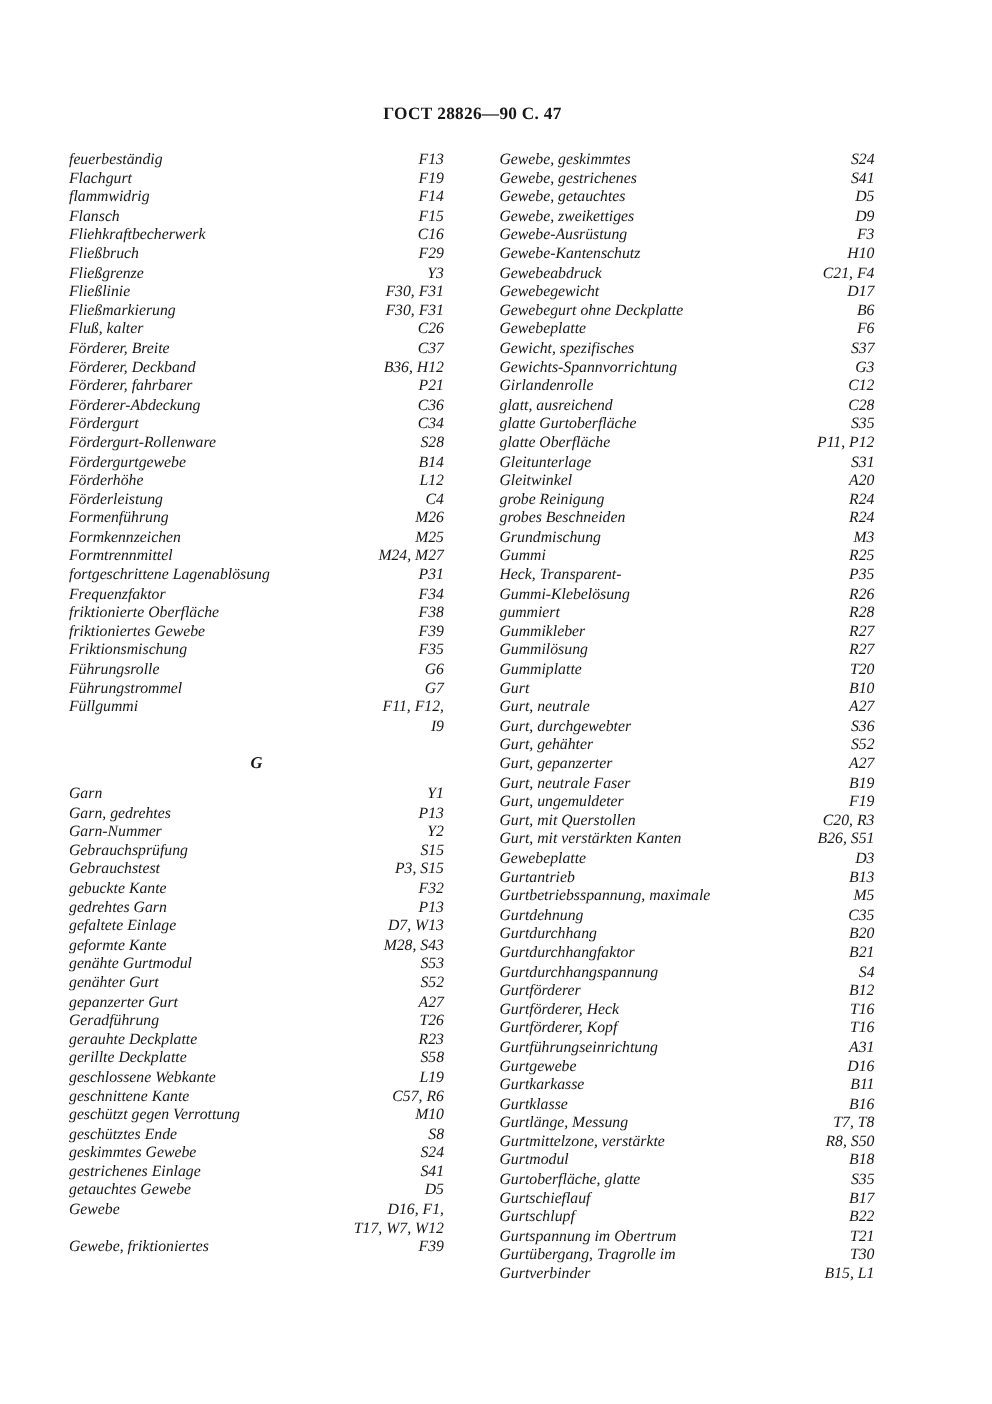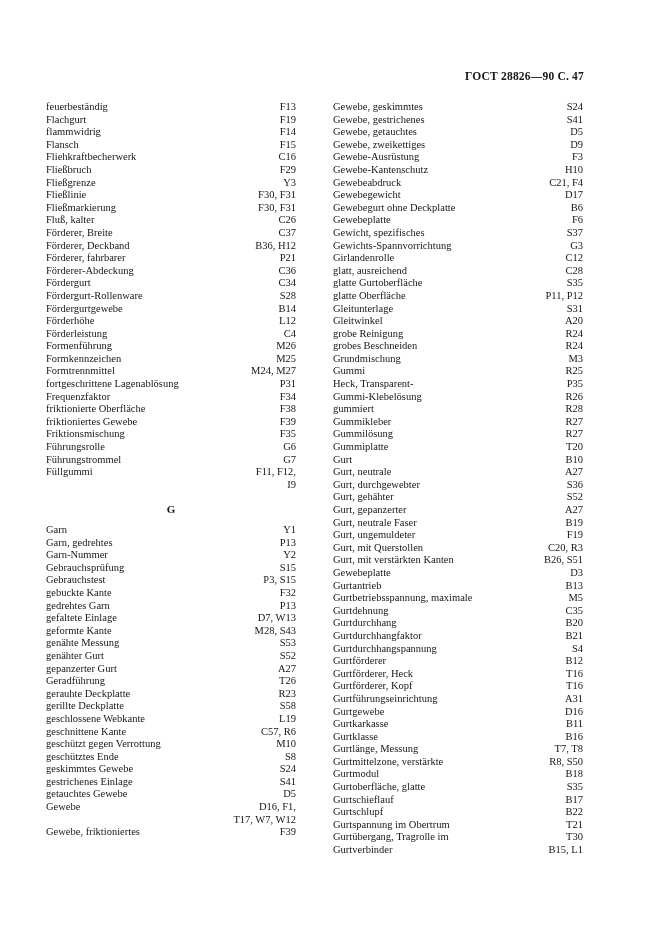--- a/index.html
+++ b/index.html
@@ -12,31 +12,32 @@
     overflow: hidden;
     position: relative;
   }
   .page {
     position: absolute;
     left: 46px;
     top: 69px;
     width: 538px;
   }
   .doc-header {
-    text-align: right;
+    text-align: center;
     font-weight: bold;
     font-size: 11.5px;
     line-height: 14px;
     letter-spacing: 0.2px;
     margin-bottom: 18px;
     white-space: nowrap;
   }
   .columns {
     display: flex;
     gap: 37px;
+    font-style: italic;
   }
   .column {
     width: 250px;
     flex: 0 0 auto;
   }
   .entry-row {
     display: flex;
     justify-content: space-between;
     align-items: baseline;
     font-size: 10.5px;
@@ -219,21 +220,21 @@
         </div>
         <div class="entry-row">
           <span class="term">gefaltete Einlage</span>
           <span class="code">D7, W13</span>
         </div>
         <div class="entry-row">
           <span class="term">geformte Kante</span>
           <span class="code">M28, S43</span>
         </div>
         <div class="entry-row">
-          <span class="term">genähte Messung</span>
+          <span class="term">genähte Gurtmodul</span>
           <span class="code">S53</span>
         </div>
         <div class="entry-row">
           <span class="term">genähter Gurt</span>
           <span class="code">S52</span>
         </div>
         <div class="entry-row">
           <span class="term">gepanzerter Gurt</span>
           <span class="code">A27</span>
         </div>

